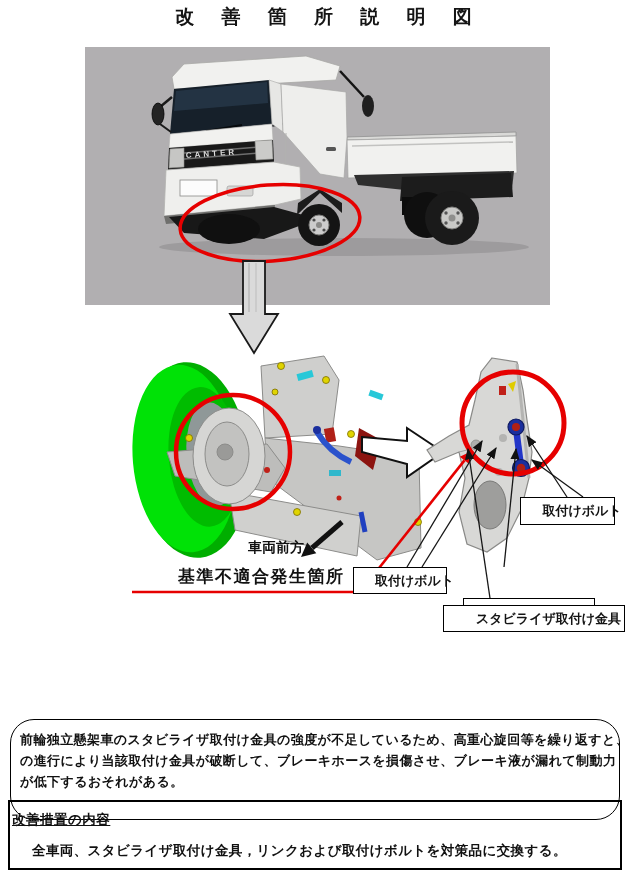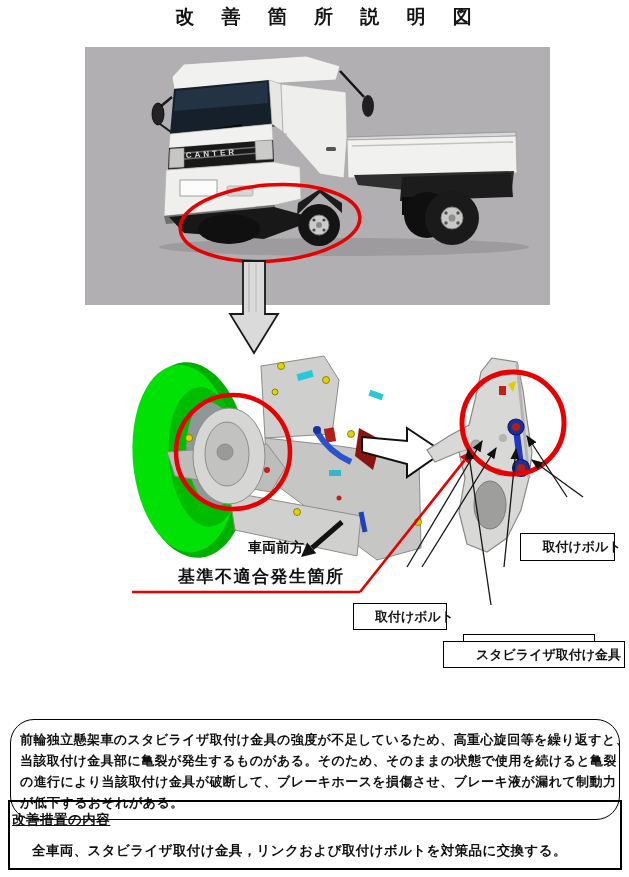--- a/index.html
+++ b/index.html
@@ -1,21 +1,21 @@
 <!DOCTYPE html>
 <html><head>
 <meta charset="utf-8">
 <style>
   * { margin:0; padding:0; box-sizing:border-box; }
   html,body { background:#fff; }
   body { width:629px; height:877px; position:relative; font-family:"Liberation Sans", sans-serif; color:#111; overflow:hidden; }
   .abs { position:absolute;padding-left:29px; }
   .page-title { width:629px; top:4px; left:0; text-align:center; font-size:19px; font-weight:bold; letter-spacing:11px; color:#141414; }
   .photo-panel { left:85px; top:47px; width:465px; height:258px; background:#b1afb1; }
-  .callout { border:1.5px solid #000; background:#fff; text-align:center; font-size:13px; font-weight:bold; color:#141414; display:flex; align-items:center; justify-content:center; white-space:nowrap;margin-top:36px; }
+  .callout { border:1.5px solid #000; background:#fff; text-align:center; font-size:13px; font-weight:bold; color:#141414; display:flex; align-items:center; justify-content:center; white-space:nowrap; }
   .veh-front { left:219px; top:539px; font-size:14px; font-weight:bold; }
   .defect-label { left:149px; top:565px; font-size:17px; font-weight:bold; letter-spacing:1.5px; }
   .problem-box { left:10px; top:686px; width:610px; height:101px; border:1.8px solid #000; border-radius:24px; padding:9px 8px 0 9px;margin-top:33px; }
   .problem-box .line { font-size:13px; font-weight:600; line-height:21px; letter-spacing:0.4px; white-space:nowrap; }
   .remedy-box { left:8px; top:800px; width:614px; height:70px; border:2px solid #000; padding:9px 0 0 2px; }
   .remedy-heading { font-size:13.5px; font-weight:bold; text-decoration:underline; letter-spacing:0.5px; }
   .remedy-body { font-size:13.5px; font-weight:600; margin-top:13px; margin-left:20px; letter-spacing:0.4px; white-space:nowrap; }
   svg { display:block; }
 </style>
 </head>
@@ -208,21 +208,20 @@
 <div class="abs veh-front">車両前方</div>
 <div class="abs defect-label">基準不適合発生箇所</div>
 
 <div class="abs callout" style="left:520px; top:497px; width:95px; height:28px;">取付けボルト</div>
 <div class="abs callout" style="left:353px; top:567px; width:94px; height:27px;">取付けボルト</div>
 <div class="abs callout" style="left:463px; top:598px; width:132px; height:27px;">スタビライザリンク</div>
 <div class="abs callout" style="left:443px; top:605px; width:182px; height:27px;">スタビライザ取付け金具</div>
 
 <div class="abs problem-box">
   <div class="line">前輪独立懸架車のスタビライザ取付け金具の強度が不足しているため、高重心旋回等を繰り返すと、</div>
-  <div class="line">当該取付け金具部に亀裂が発生するものがある。そのため、そのままの状態で使用を続けると亀裂</div>
   <div class="line">の進行により当該取付け金具が破断して、ブレーキホースを損傷させ、ブレーキ液が漏れて制動力</div>
   <div class="line">が低下するおそれがある。</div>
 </div>
 
 <div class="abs remedy-box">
   <div class="remedy-heading">改善措置の内容</div>
   <div class="remedy-body">全車両、スタビライザ取付け金具，リンクおよび取付けボルトを対策品に交換する。</div>
 </div>
 
 </body></html>

